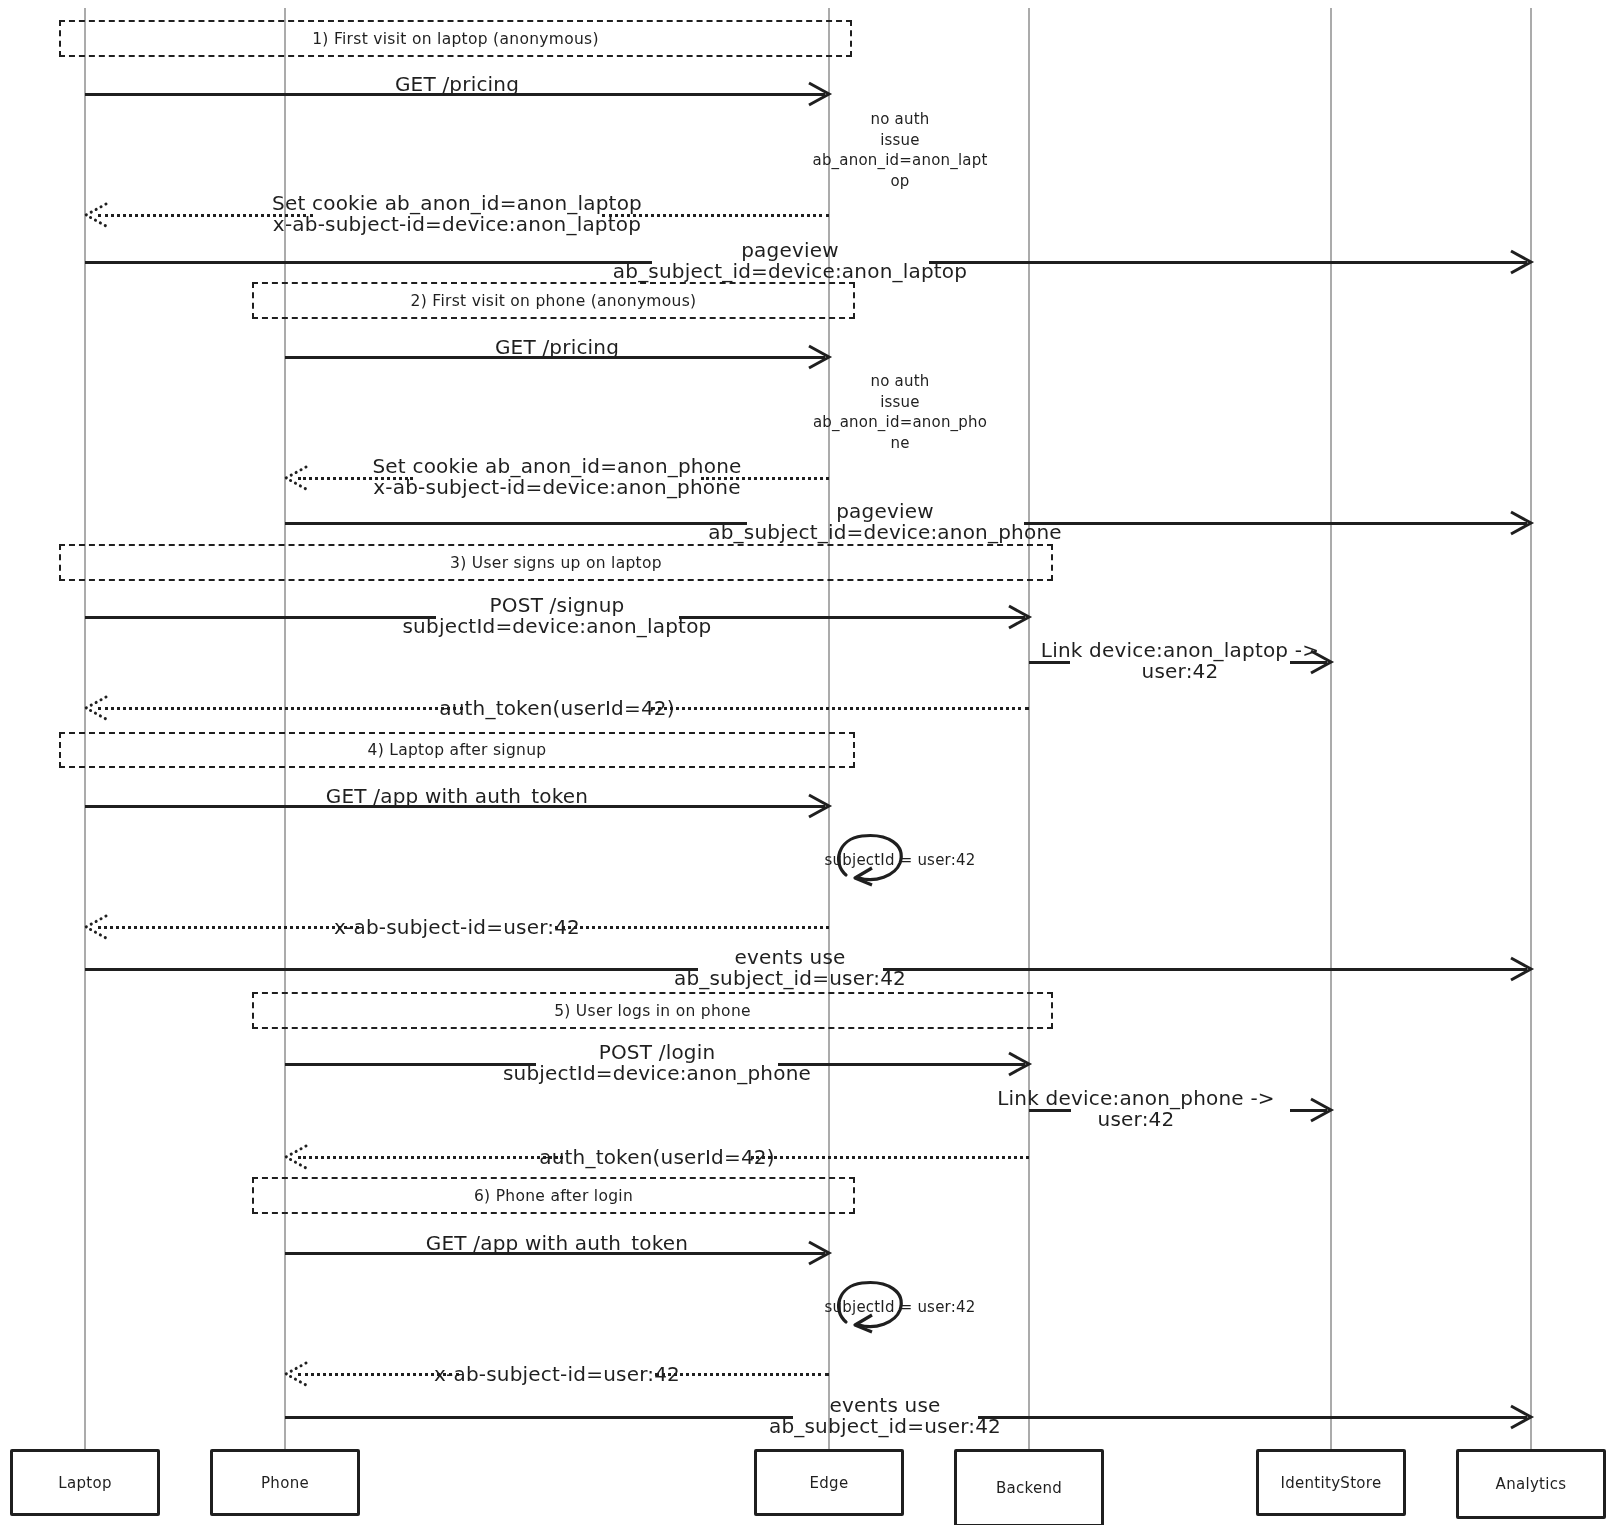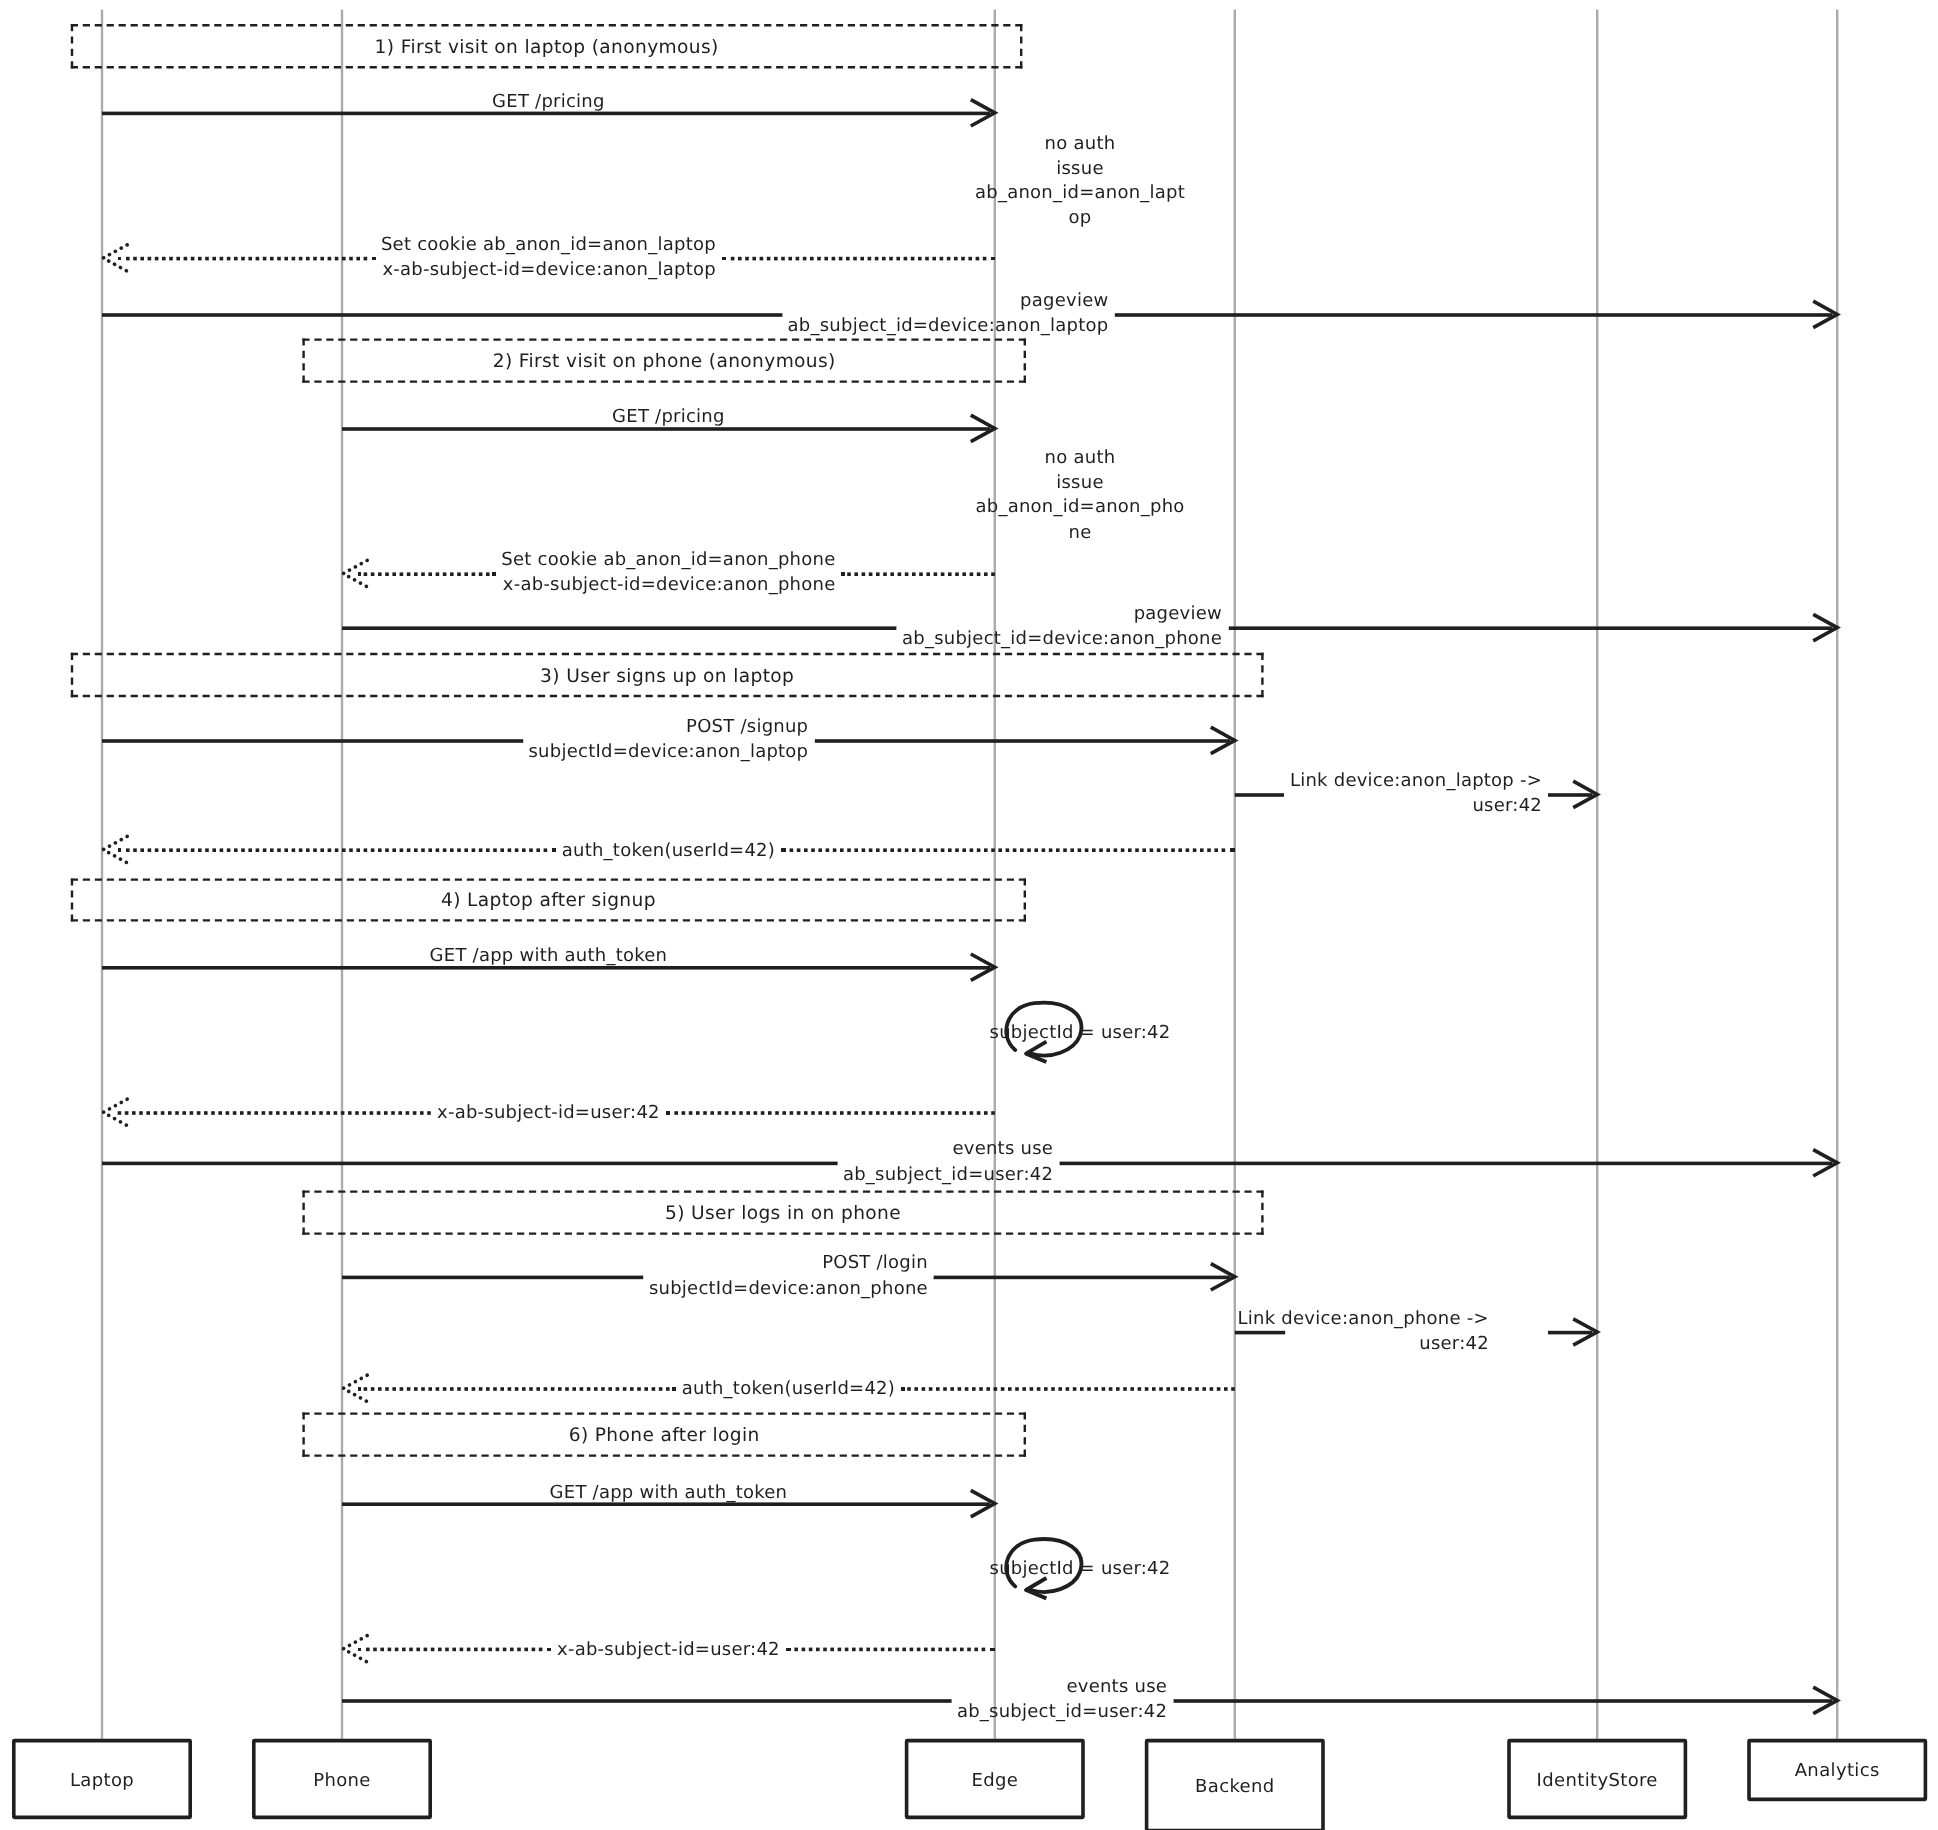--- a/index.html
+++ b/index.html
@@ -16,22 +16,22 @@
     font-size:15px;box-sizing:border-box;letter-spacing:.3px;
   }
   .frame{
     position:absolute;border:2.6px dashed var(--ink);box-sizing:border-box;
     display:flex;align-items:center;justify-content:center;
     font-size:15.5px;letter-spacing:.3px;background:transparent;
   }
   .msgseg{position:absolute;height:3px;background:var(--ink);}
   .msgseg.dotted{height:0;background:none;border-top:3.5px dotted var(--ink);}
   .mlabel{
-    position:absolute;transform:translateX(-50%);text-align:right;
-    font-size:15px;line-height:21px;white-space:nowrap;letter-spacing:.2px;z-index:3;
+    position:absolute;transform:translateX(-50%);text-align:center;
+    font-size:20px;line-height:21px;white-space:nowrap;letter-spacing:.2px;z-index:3;
   }
   .note{
     position:absolute;transform:translateX(-50%);text-align:center;
     font-size:15px;line-height:20.5px;letter-spacing:.2px;z-index:3;
   }
   .loop-label{
     position:absolute;transform:translateX(-50%);
     font-size:15px;line-height:22px;white-space:nowrap;letter-spacing:.2px;z-index:3;
   }
   svg{position:absolute;overflow:visible;}
@@ -54,21 +54,21 @@
     </div>
     <div class="lifeline" style="left: 1028px; top: 8px; height: 1441px;"></div>
     <div class="pbox" style="left: 954px; top: 1449px; width: 150px; height: 78px; z-index: 4;">
       <span>Backend</span>
     </div>
     <div class="lifeline" style="left: 1330px; top: 8px; height: 1441px;"></div>
     <div class="pbox" style="left: 1256px; top: 1449px; width: 150px; height: 67px; z-index: 4;">
       <span>IdentityStore</span>
     </div>
     <div class="lifeline" style="left: 1530px; top: 8px; height: 1441px;"></div>
-    <div class="pbox" style="left: 1456px; top: 1449px; width: 150px; height: 52px; z-index: 4;">
+    <div class="pbox" style="left: 1456px; top: 1449px; width: 150px; height: 70px; z-index: 4;">
       <span>Analytics</span>
     </div>
     <div class="frame" style="left: 59px; top: 20px; width: 793px; height: 37px; z-index: 2;">
       <span>1) First visit on laptop (anonymous)</span>
     </div>
     <div class="frame" style="left: 252px; top: 282px; width: 603px; height: 37px; z-index: 2;">
       <span>2) First visit on phone (anonymous)</span>
     </div>
     <div class="frame" style="left: 59px; top: 544px; width: 994px; height: 37px; z-index: 2;">
       <span>3) User signs up on laptop</span>

